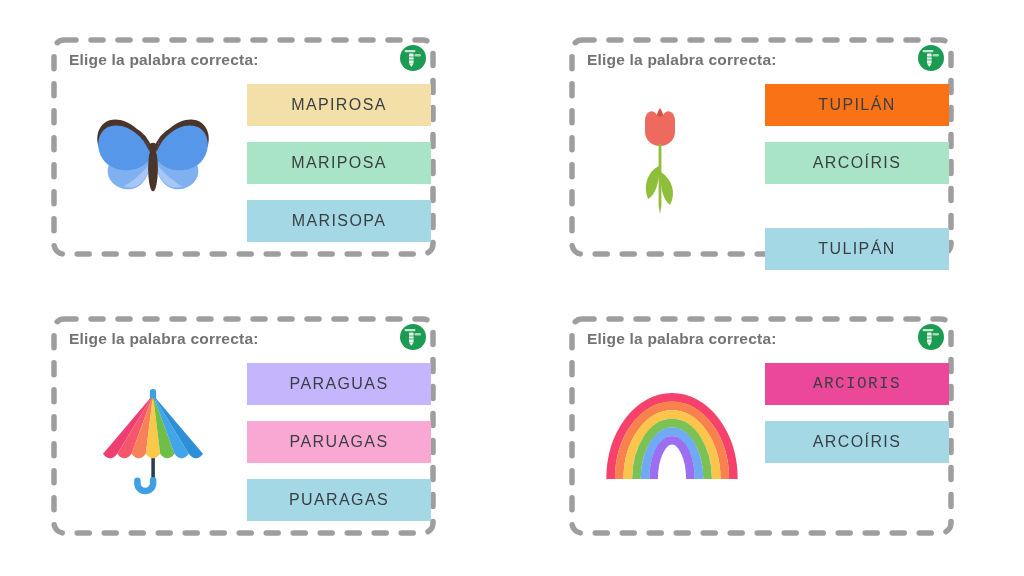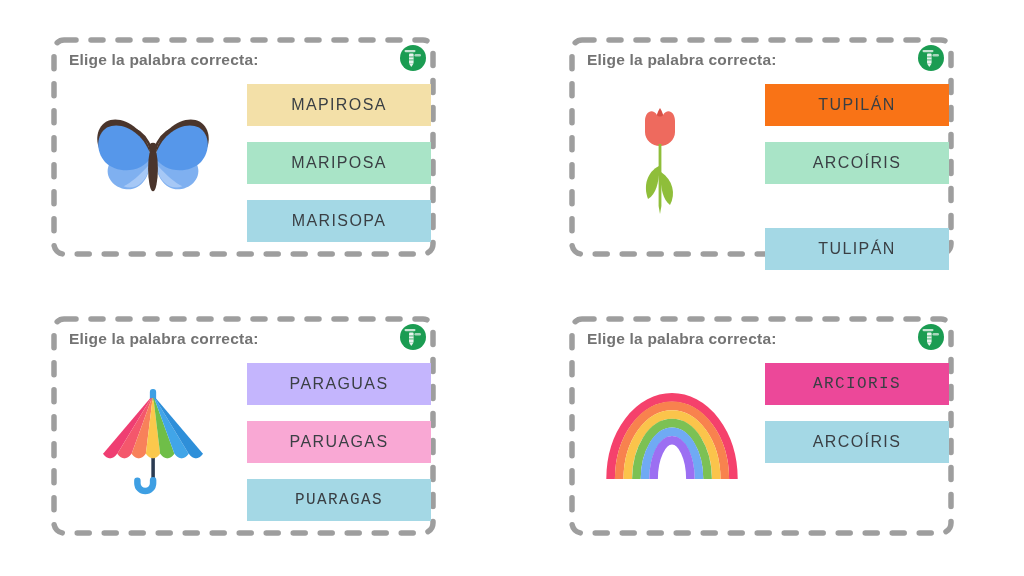--- a/index.html
+++ b/index.html
@@ -142,21 +142,21 @@
         <polygon points="55,6 64.57,85 83.71,85" fill="#6FBE48"></polygon>
         <polygon points="55,6 83.71,85 102.86,85" fill="#41A5E8"></polygon>
         <polygon points="55,6 102.86,85 122,85" fill="#2E8FD9"></polygon>
       </g>
       <path d="M55.1,93 v3 a8,8 0 0 1 -16,0 v-2.5" fill="none" stroke="#3E9FE3" stroke-width="6.6" stroke-linecap="round"></path>
     </svg>
   </div>
   <div class="options">
     <button class="pill" style="background-color: #c4b5fd;">PARAGUAS</button>
     <button class="pill" style="background-color: #f9a8d4;">PARUAGAS</button>
-    <button class="pill" style="background-color: rgb(164, 216, 229); font-family: Liberation Mono, monospace;">PUARAGAS</button>
+    <button class="pill" style="background-color: rgb(164, 216, 229);">PUARAGAS</button>
   </div>
 </section>
 
 <section class="card c3">
   <svg class="dashes" viewBox="0 0 387 222" aria-hidden="true">
       <rect x="4" y="4" width="379" height="214" rx="10"></rect>
     </svg>
   <h2 class="prompt">Elige la palabra correcta:</h2>
   <div class="logo">
     <svg viewBox="0 0 26 26">

